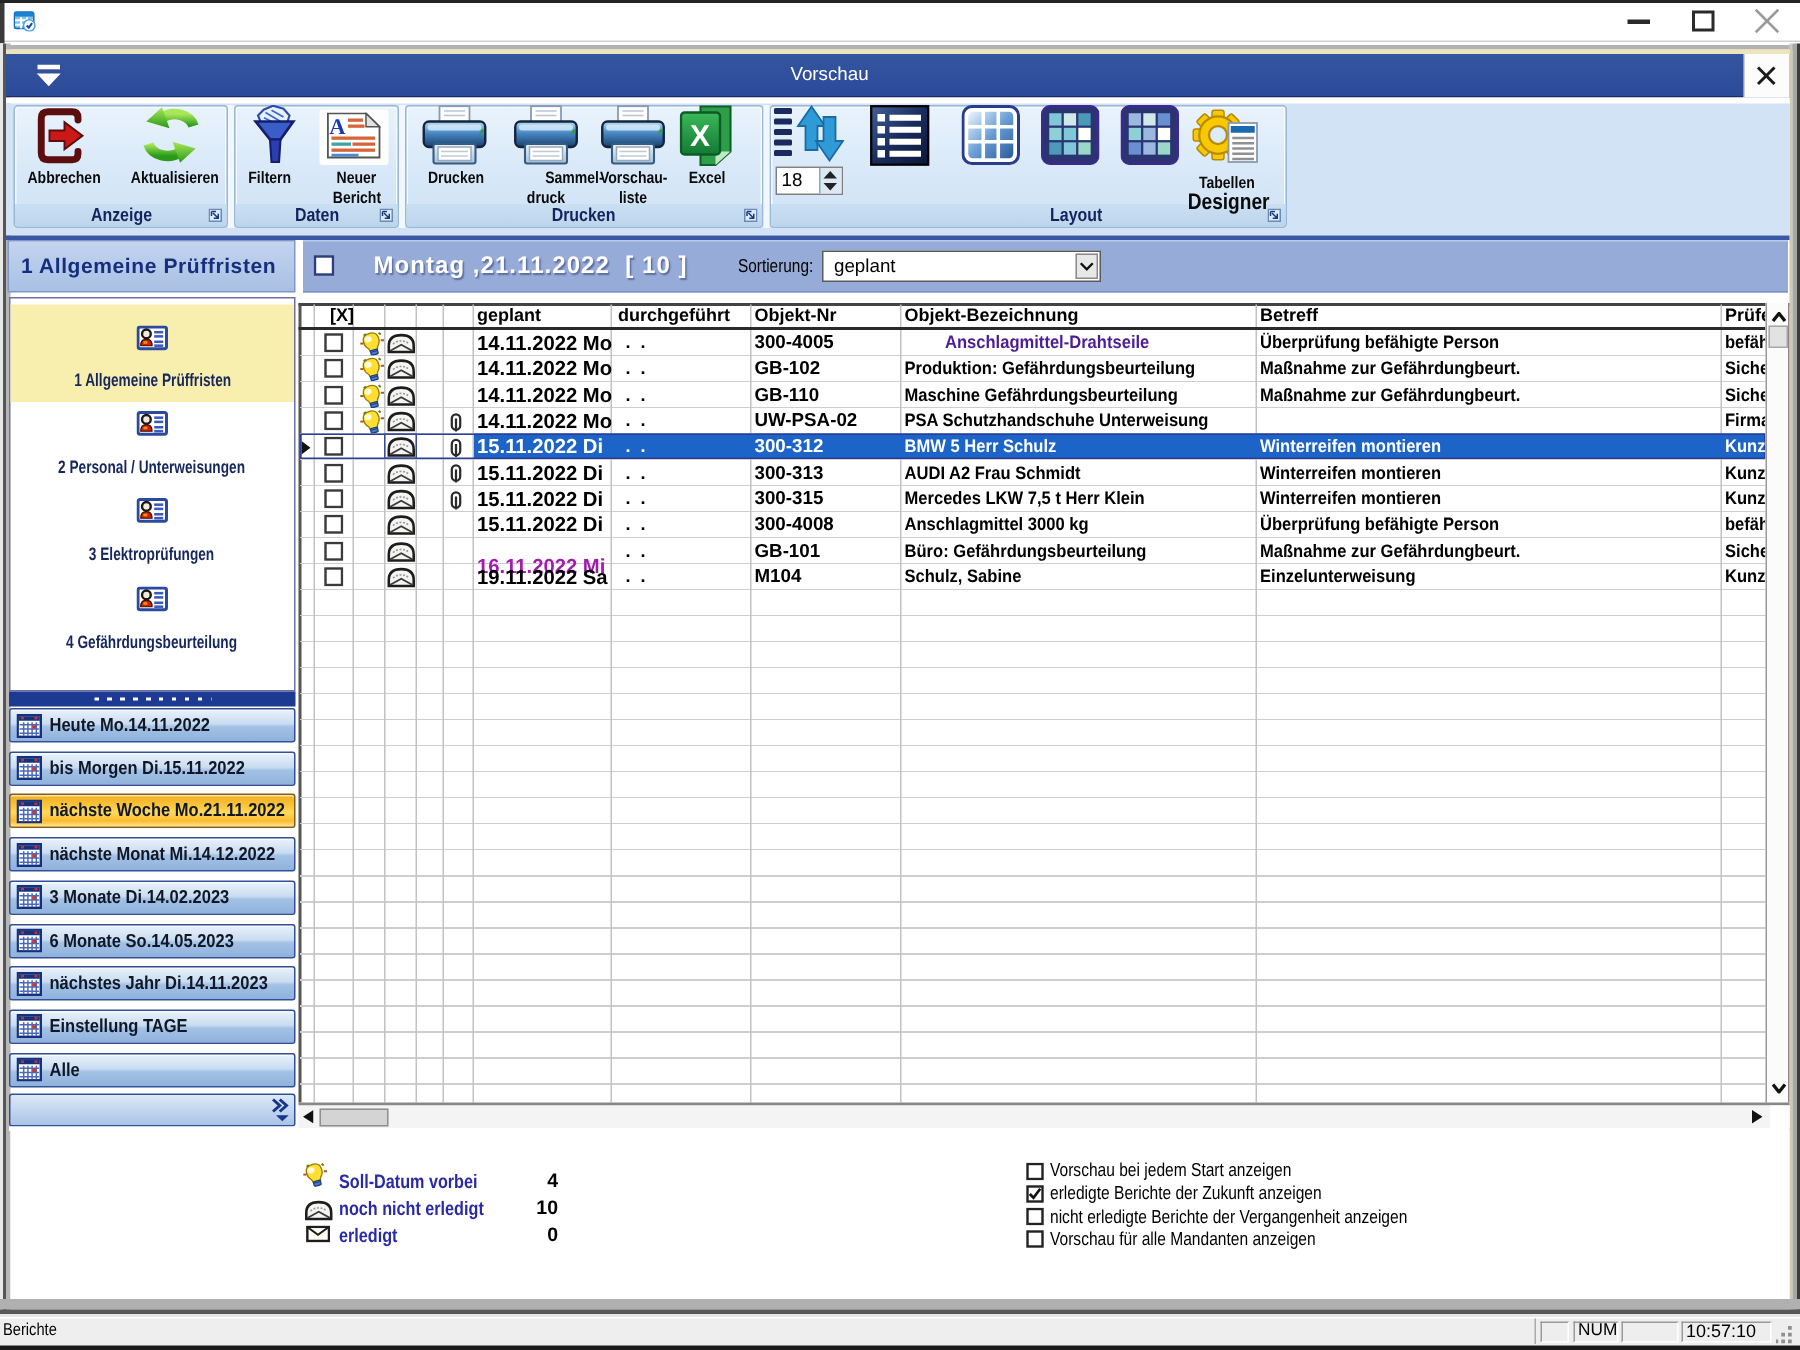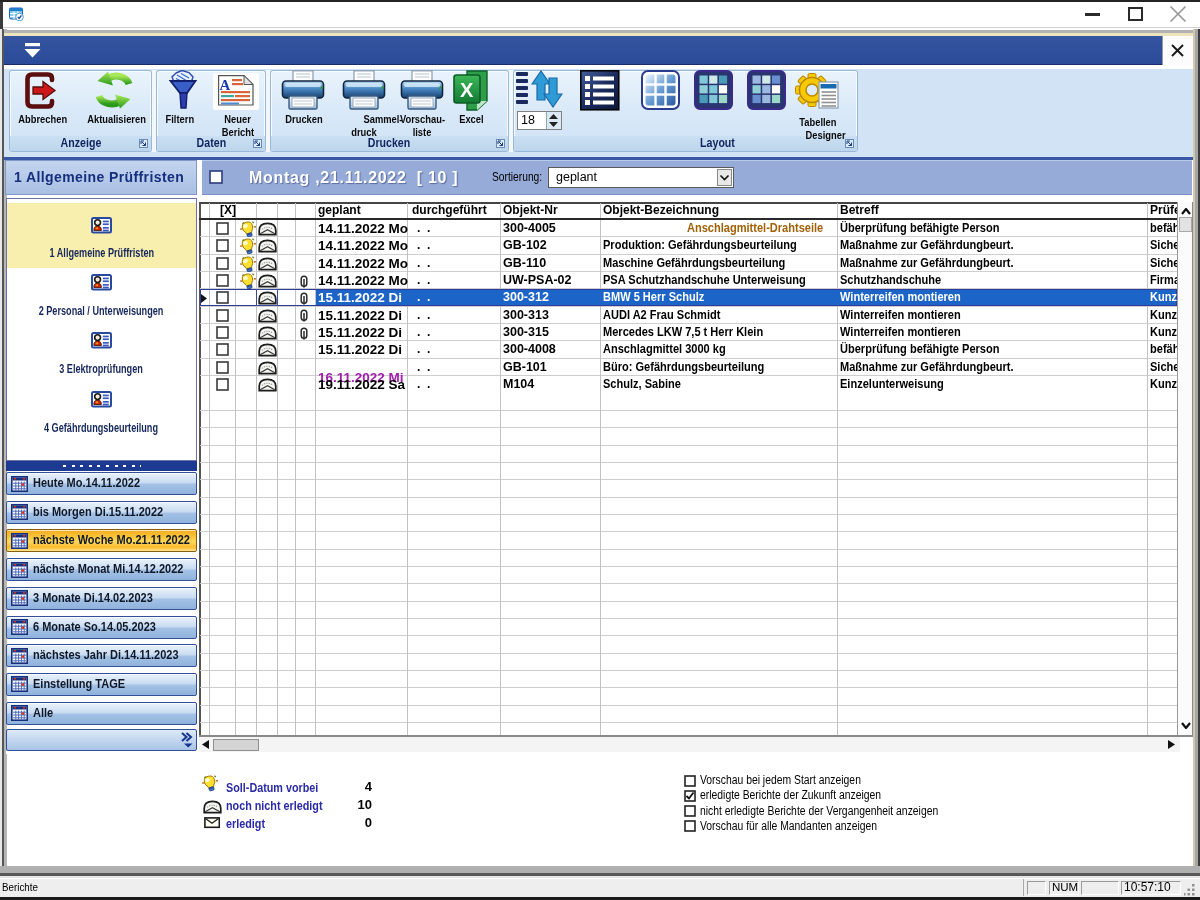--- a/index.html
+++ b/index.html
@@ -34,20 +34,21 @@
 <div style="position:absolute;left:1198px;top:29px;width:2px;height:849px;background:#3c3c3c;"></div>
 <div style="position:absolute;left:0px;top:866px;width:1200px;height:7px;background:#b0b0b0;"></div>
 <div style="position:absolute;left:0px;top:873px;width:1200px;height:3px;background:#585858;"></div>
 <div style="position:absolute;left:0px;top:876px;width:1200px;height:2px;background:#e6e6e6;"></div>
 <div style="position:absolute;left:4px;top:33px;width:1189px;height:3px;background:#ece4bc;"></div>
 <div style="position:absolute;left:4px;top:36px;width:1189px;height:29px;background:linear-gradient(180deg,#35559f,#2b4a99);border-bottom:1px solid #1a2a6a;"></div>
 <svg style="position:absolute;left:24px;top:43px" width="17" height="15" viewBox="0 0 17 15">
       <rect x="1" y="0" width="15" height="3.2" fill="#fff"></rect>
       <polygon points="0.5,6 16.5,6 8.5,14.5" fill="#fff"></polygon>
     </svg>
+<div style="position:absolute;left:453px;top:35px;width:200px;height:29px;line-height:29px;white-space:nowrap;text-align:center;color:#fff;font-size:12.5px;">Vorschau</div>
 <div style="position:absolute;left:1162px;top:36px;width:31px;height:29px;background:#fcfcfc;border-left:1px solid #999;"></div>
 <svg style="position:absolute;left:1170px;top:43px" width="15" height="15" viewBox="0 0 15 15">
       <line x1="2" y1="2" x2="13" y2="13" stroke="#1a1a1a" stroke-width="2"></line>
       <line x1="13" y1="2" x2="2" y2="13" stroke="#1a1a1a" stroke-width="2"></line>
     </svg>
 <div style="position:absolute;left:4px;top:65px;width:1189px;height:4px;background:#fff;"></div>
 <div style="position:absolute;left:4px;top:69px;width:1189px;height:88px;background:#d2e3f5;"></div>
 <div style="position:absolute;left:9px;top:70px;width:143px;height:82px;background:linear-gradient(180deg,#e9f3fc,#d8e8f8 55%,#cfe2f5);border:1px solid #9ab8d8;border-radius:3px;box-shadow:inset 0 0 0 1px #f6fbff;"></div>
 <div style="position:absolute;left:10px;top:136px;width:141px;height:15px;background:linear-gradient(180deg,#cadff2,#bdd5ec);border-radius:0 0 2px 2px;"></div>
 <div style="position:absolute;left:9px;top:135px;width:143px;height:16px;line-height:16px;text-align:center;white-space:nowrap;font-size:12.5px;font-weight:bold;color:#12235e;"><span style="display:inline-block;transform:scaleX(0.85);transform-origin:50% 50%;white-space:nowrap">Anzeige</span></div>
@@ -84,21 +85,21 @@
 <div style="position:absolute;left:155px;top:112px;width:50px;height:14px;line-height:14px;text-align:center;white-space:nowrap;font-size:11px;font-weight:bold;color:#0a0a0a;"><span style="display:inline-block;transform:scaleX(0.85);transform-origin:50% 50%;white-space:nowrap">Filtern</span></div>
 <div style="position:absolute;left:213px;top:112px;width:50px;height:14px;line-height:14px;text-align:center;white-space:nowrap;font-size:11px;font-weight:bold;color:#0a0a0a;"><span style="display:inline-block;transform:scaleX(0.85);transform-origin:50% 50%;white-space:nowrap">Neuer</span></div>
 <div style="position:absolute;left:213px;top:125px;width:50px;height:14px;line-height:14px;text-align:center;white-space:nowrap;font-size:11px;font-weight:bold;color:#0a0a0a;"><span style="display:inline-block;transform:scaleX(0.85);transform-origin:50% 50%;white-space:nowrap">Bericht</span></div>
 <div style="position:absolute;left:273px;top:112px;width:62px;height:14px;line-height:14px;text-align:center;white-space:nowrap;font-size:11px;font-weight:bold;color:#0a0a0a;"><span style="display:inline-block;transform:scaleX(0.85);transform-origin:50% 50%;white-space:nowrap">Drucken</span></div>
 <div style="position:absolute;left:352px;top:112px;width:62px;height:14px;line-height:14px;text-align:center;white-space:nowrap;font-size:11px;font-weight:bold;color:#0a0a0a;"><span style="display:inline-block;transform:scaleX(0.85);transform-origin:50% 50%;white-space:nowrap">Sammel-</span></div>
 <div style="position:absolute;left:333px;top:125px;width:62px;height:14px;line-height:14px;text-align:center;white-space:nowrap;font-size:11px;font-weight:bold;color:#0a0a0a;"><span style="display:inline-block;transform:scaleX(0.85);transform-origin:50% 50%;white-space:nowrap">druck</span></div>
 <div style="position:absolute;left:391px;top:112px;width:62px;height:14px;line-height:14px;text-align:center;white-space:nowrap;font-size:11px;font-weight:bold;color:#0a0a0a;"><span style="display:inline-block;transform:scaleX(0.85);transform-origin:50% 50%;white-space:nowrap">Vorschau-</span></div>
 <div style="position:absolute;left:391px;top:125px;width:62px;height:14px;line-height:14px;text-align:center;white-space:nowrap;font-size:11px;font-weight:bold;color:#0a0a0a;"><span style="display:inline-block;transform:scaleX(0.85);transform-origin:50% 50%;white-space:nowrap">liste</span></div>
 <div style="position:absolute;left:440px;top:112px;width:62px;height:14px;line-height:14px;text-align:center;white-space:nowrap;font-size:11px;font-weight:bold;color:#0a0a0a;"><span style="display:inline-block;transform:scaleX(0.85);transform-origin:50% 50%;white-space:nowrap">Excel</span></div>
 <div style="position:absolute;left:787px;top:115px;width:62px;height:14px;line-height:14px;text-align:center;white-space:nowrap;font-size:11px;font-weight:bold;color:#0a0a0a;"><span style="display:inline-block;transform:scaleX(0.85);transform-origin:50% 50%;white-space:nowrap">Tabellen</span></div>
-<div style="position:absolute;left:787px;top:128px;width:62px;height:14px;line-height:14px;text-align:right;white-space:nowrap;font-size:11px;font-weight:bold;color:#0a0a0a;"><span style="display:inline-block;transform:scaleX(0.85);transform-origin:50% 50%;white-space:nowrap">Designer</span></div>
+<div style="position:absolute;left:787px;top:128px;width:62px;height:14px;line-height:14px;text-align:right;white-space:nowrap;font-size:15px;font-weight:bold;color:#0a0a0a;"><span style="display:inline-block;transform:scaleX(0.85);transform-origin:50% 50%;white-space:nowrap">Designer</span></div>
 <svg style="position:absolute;left:24px;top:71px" width="36" height="39" viewBox="0 0 36 39">
       <path d="M24,3.5 H8 Q3.5,3.5 3.5,8 V31 Q3.5,35.5 8,35.5 H24 M24,3.5 q4,0 4,4 v1.5 M24,35.5 q4,0 4,-4 v-1.5" fill="none" stroke="#5c0d0d" stroke-width="4.6" stroke-linecap="round"></path>
       <polygon points="9,16 19,16 19,10.5 31,19.5 19,28.5 19,23 9,23" fill="#cc1818" stroke="#5c0d0d" stroke-width="1.3"></polygon>
     </svg>
 <svg style="position:absolute;left:93px;top:70px" width="42" height="40" viewBox="0 0 42 40">
       <defs>
         <linearGradient id="gg" x1="0" y1="0" x2="0" y2="1">
           <stop offset="0" stop-color="#a8e858"></stop>
           <stop offset="1" stop-color="#2a9a1a"></stop>
         </linearGradient>
@@ -364,21 +365,21 @@
       <rect x="12.2" y="0.8" width="1.9" height="1.3" fill="#6a7a20" transform="rotate(40 13.1 1.4)"></rect>
     </svg>
 <svg style="position:absolute;left:258px;top:222.0px" width="19" height="14" viewBox="0 0 19 14">
       <path d="M1.2,12.6 L1.2,8.6 Q1.2,1.4 9.5,1.4 Q17.8,1.4 17.8,8.6 L17.8,12.6 Z" fill="#f4f4f0" stroke="#1d1d1d" stroke-width="1.7"></path>
       <path d="M4,7.4 Q9.5,3 15,7.4" fill="none" stroke="#999" stroke-width="1.1" stroke-dasharray="1.3,1.1"></path>
       <path d="M2.2,11.8 L9.5,7.8 L16.8,11.8" fill="none" stroke="#3a3a3a" stroke-width="1.2"></path>
     </svg>
 <div style="position:absolute;left:318px;top:220.0px;width:95px;height:17.35px;line-height:17.35px;white-space:nowrap;font-size:12px;font-weight:bold;color:#000;font-size:13.5px;">14.11.2022 Mo</div>
 <div style="position:absolute;left:417px;top:220.0px;width:60px;height:17.35px;line-height:17.35px;white-space:nowrap;font-size:12px;font-weight:bold;color:#000;">.&nbsp;&nbsp;.</div>
 <div style="position:absolute;left:503px;top:220.0px;width:95px;height:17.35px;line-height:17.35px;white-space:nowrap;font-size:12px;font-weight:bold;color:#000;font-size:12.5px;">300-4005</div>
-<div style="position:absolute;left:603px;top:220.0px;width:232px;height:17.35px;line-height:17.35px;white-space:nowrap;font-size:12px;font-weight:bold;color:#a16207;overflow:hidden;text-align:right;"><span style="display:inline-block;transform:scaleX(0.92);transform-origin:0 50%;white-space:nowrap">Anschlagmittel-Drahtseile</span></div>
+<div style="position:absolute;left:630px;top:220.0px;width:232px;height:17.35px;line-height:17.35px;white-space:nowrap;font-size:12px;font-weight:bold;color:#4c1d95;overflow:hidden;"><span style="display:inline-block;transform:scaleX(0.92);transform-origin:0 50%;white-space:nowrap">Anschlagmittel-Drahtseile</span></div>
 <div style="position:absolute;left:840px;top:220.0px;width:305px;height:17.35px;line-height:17.35px;white-space:nowrap;font-size:12px;font-weight:bold;color:#000;overflow:hidden;"><span style="display:inline-block;transform:scaleX(0.92);transform-origin:0 50%;white-space:nowrap">Überprüfung befähigte Person</span></div>
 <div style="position:absolute;left:1150px;top:220.0px;width:27px;height:17.35px;line-height:17.35px;white-space:nowrap;font-size:12px;font-weight:bold;color:#000;overflow:hidden;"><span style="display:inline-block;transform:scaleX(0.92);transform-origin:0 50%;white-space:nowrap">befäh</span></div>
 <svg style="position:absolute;left:216px;top:239.35px" width="13" height="13" viewBox="0 0 13 13">
       <rect x="1" y="1" width="11" height="11" fill="#fff" stroke="#3a3a3a" stroke-width="1.6"></rect>
     </svg>
 <svg style="position:absolute;left:240px;top:238.35px" width="16" height="16" viewBox="0 0 16 16">
       <g transform="rotate(-15 8 8)">
         <path d="M8,1 Q13.2,1 13.2,6 Q13.2,9 11,11 L10.6,12.6 L5.4,12.6 L5,11 Q2.8,9 2.8,6 Q2.8,1 8,1 Z" fill="#ffdf30" stroke="#9a7a00" stroke-width="0.9"></path>
         <ellipse cx="6.2" cy="4.6" rx="2.4" ry="2" fill="#fffbda"></ellipse>
         <rect x="5.6" y="12.4" width="4.8" height="3.2" rx="0.8" fill="#4a7ac8" stroke="#1a3a7e" stroke-width="0.8"></rect>
@@ -447,21 +448,20 @@
       <path d="M2.2,11.8 L9.5,7.8 L16.8,11.8" fill="none" stroke="#3a3a3a" stroke-width="1.2"></path>
     </svg>
 <svg style="position:absolute;left:300px;top:274.55px" width="9" height="14" viewBox="0 0 9 14">
       <rect x="1.2" y="1.2" width="5.6" height="10.2" rx="2.8" fill="none" stroke="#2a2a2a" stroke-width="1.5"></rect>
       <path d="M4,4 L4,12.6" stroke="#2a2a2a" stroke-width="1.5" fill="none"></path>
     </svg>
 <div style="position:absolute;left:318px;top:272.05px;width:95px;height:17.35px;line-height:17.35px;white-space:nowrap;font-size:12px;font-weight:bold;color:#000;font-size:13.5px;">14.11.2022 Mo</div>
 <div style="position:absolute;left:417px;top:272.05px;width:60px;height:17.35px;line-height:17.35px;white-space:nowrap;font-size:12px;font-weight:bold;color:#000;">.&nbsp;&nbsp;.</div>
 <div style="position:absolute;left:503px;top:272.05px;width:95px;height:17.35px;line-height:17.35px;white-space:nowrap;font-size:12px;font-weight:bold;color:#000;font-size:12.5px;">UW-PSA-02</div>
 <div style="position:absolute;left:603px;top:272.05px;width:232px;height:17.35px;line-height:17.35px;white-space:nowrap;font-size:12px;font-weight:bold;color:#000;overflow:hidden;"><span style="display:inline-block;transform:scaleX(0.92);transform-origin:0 50%;white-space:nowrap">PSA Schutzhandschuhe Unterweisung</span></div>
-<div style="position:absolute;left:840px;top:272.05px;width:305px;height:17.35px;line-height:17.35px;white-space:nowrap;font-size:12px;font-weight:bold;color:#000;overflow:hidden;"><span style="display:inline-block;transform:scaleX(0.92);transform-origin:0 50%;white-space:nowrap">Schutzhandschuhe</span></div>
 <div style="position:absolute;left:1150px;top:272.05px;width:27px;height:17.35px;line-height:17.35px;white-space:nowrap;font-size:12px;font-weight:bold;color:#000;overflow:hidden;"><span style="display:inline-block;transform:scaleX(0.92);transform-origin:0 50%;white-space:nowrap">Firma</span></div>
 <div style="position:absolute;left:316px;top:289.4px;width:861px;height:16.35px;background:#1c64c8;"></div>
 <div style="position:absolute;left:200px;top:288.9px;width:977px;height:17.35px;border:1px solid #2c3c9c;"></div>
 <svg style="position:absolute;left:201px;top:293.9px" width="6" height="9" viewBox="0 0 6 9">
       <polygon points="0,0 6,4.5 0,9" fill="#111"></polygon>
     </svg>
 <div style="position:absolute;left:256px;top:288.9px;width:21.5px;height:17.35px;border:1px solid #3a4a9c;"></div>
 <svg style="position:absolute;left:216px;top:291.4px" width="13" height="13" viewBox="0 0 13 13">
       <rect x="1" y="1" width="11" height="11" fill="#fff" stroke="#3a3a3a" stroke-width="1.6"></rect>
     </svg>

